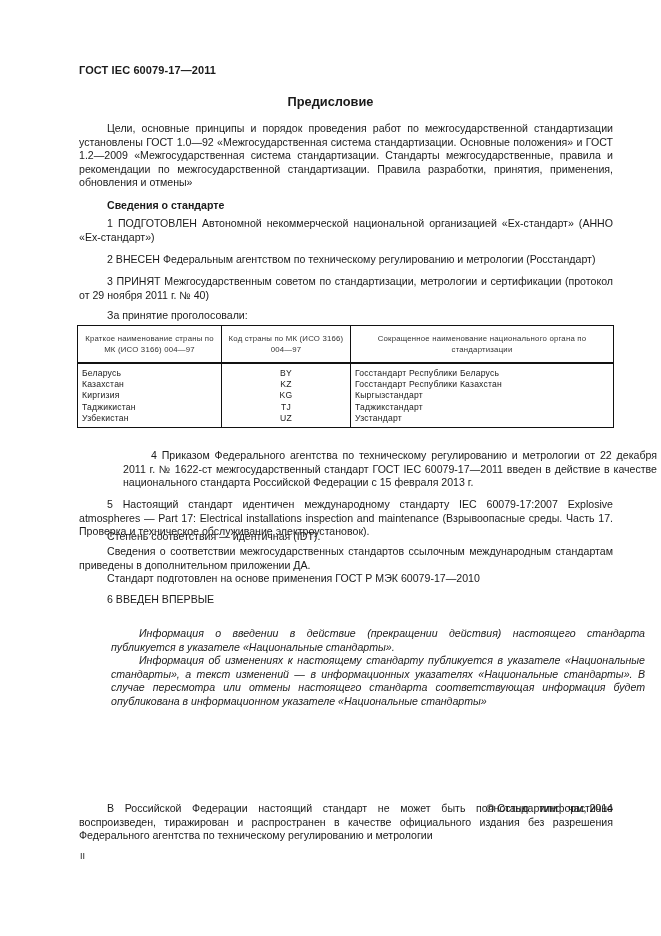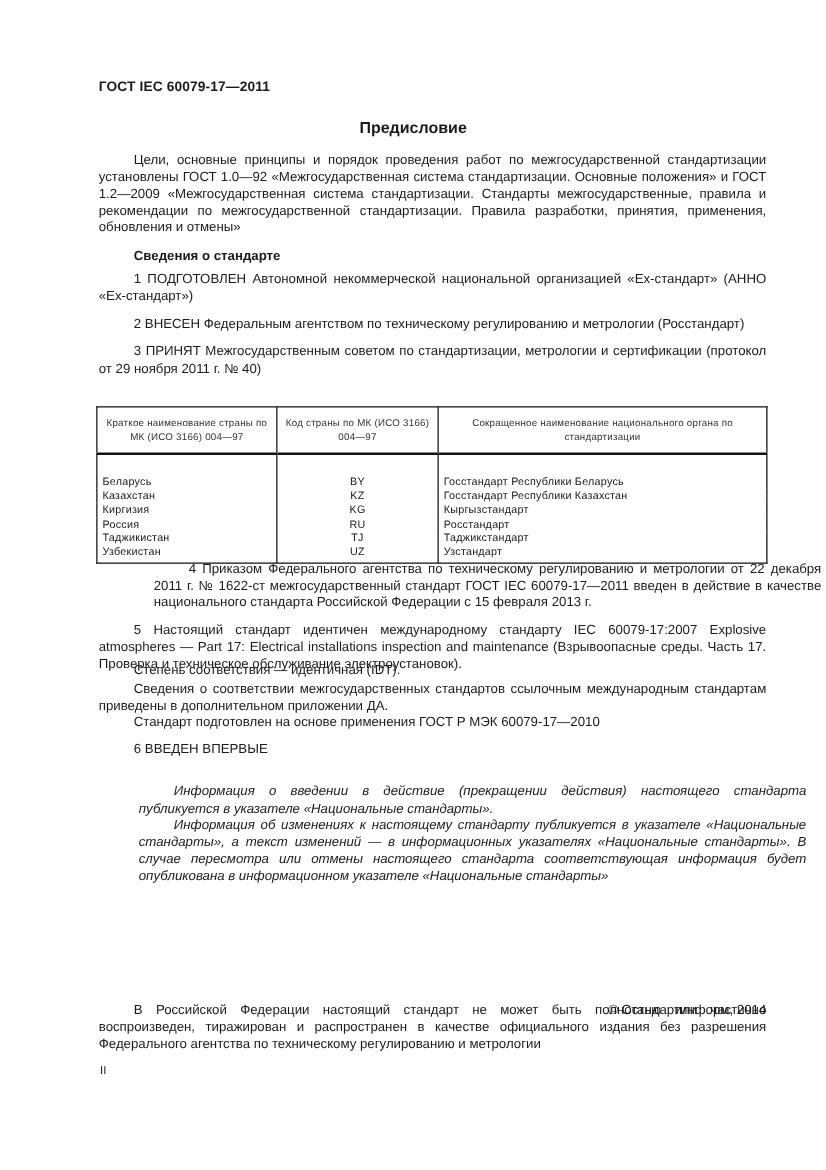--- a/index.html
+++ b/index.html
@@ -9,21 +9,21 @@
   .abs { position: absolute; }
   .doc-code { left: 79px; top: 64px; font-weight: bold; font-size: 11px; letter-spacing: 0.1px; }
   .title { left: 0; width: 661px; top: 94px; text-align: center; font-weight: bold; font-size: 12.8px; box-sizing: border-box; }
   .para { left: 79px; width: 534px; line-height: 13.6px; text-align: justify; }
   .para .ind { display: inline-block; width: 28px; }
   .subhead { left: 107px; font-weight: bold; }
   .italic { font-style: italic; margin-left: 32px; }
   table.vote { position: absolute; left: 77px; top: 325px; width: 537px; border-collapse: collapse; font-size: 8.6px; letter-spacing: 0.2px; }
   table.vote th { font-weight: normal; color: #333; border: 1.3px solid #111; border-bottom: 2px solid #111; height: 36px; text-align: center; line-height: 11.5px; padding: 0 4px; font-size: 7.8px; }
   table.vote td { border-left: 1.3px solid #111; border-right: 1.3px solid #111; padding: 0 4px; line-height: 11.2px; vertical-align: top; }
-  table.vote tbody tr:first-child td { padding-top: 16px; }
+  table.vote tbody tr:first-child td { padding-top: 4px; }
   table.vote tbody tr:last-child td { border-bottom: 1.3px solid #111; padding-bottom: 3px; }
   table.vote td.code { text-align: center; }
   .copyright { right: 48px; top: 802px; }
   .pagenum { left: 80px; top: 851px; font-size: 9px; }
 </style>
 </head>
 <body>
 
 <div class="page">
 
@@ -34,20 +34,21 @@
   <div class="abs para" style="top:122px;"><span class="ind"></span><span>Цели, основные принципы и порядок проведения работ по межгосударственной стандартизации установлены ГОСТ 1.0—92 «Межгосударственная система стандартизации. Основные положения» и ГОСТ 1.2—2009 «Межгосударственная система стандартизации. Стандарты межгосударственные, правила и рекомендации по межгосударственной стандартизации. Правила разработки, принятия, применения, обновления и отмены»</span></div>
 
   <div class="abs subhead" style="top:199px;">Сведения о стандарте</div>
 
   <div class="abs para" style="top:217px;"><span class="ind"></span><span>1 ПОДГОТОВЛЕН Автономной некоммерческой национальной организацией «Ex-стандарт» (АННО «Ex-стандарт»)</span></div>
 
   <div class="abs para" style="top:253px;"><span class="ind"></span><span>2 ВНЕСЕН Федеральным агентством по техническому регулированию и метрологии (Росстандарт)</span></div>
 
   <div class="abs para" style="top:275px;"><span class="ind"></span><span>3 ПРИНЯТ Межгосударственным советом по стандартизации, метрологии и сертификации (протокол от 29 ноября 2011 г. № 40)</span></div>
 
+  <div class="abs para" style="top:309px;"><span class="ind"></span><span>За принятие проголосовали:</span></div>
 
   <table class="vote">
     <colgroup>
         <col style="width:144px">
         <col style="width:129px">
         <col>
       </colgroup>
     <thead>
       <tr>
         <th>Краткое наименование страны по МК (ИСО 3166) 004—97</th>
@@ -63,25 +64,20 @@
       </tr>
       <tr>
         <td>Казахстан</td>
         <td class="code">KZ</td>
         <td>Госстандарт Республики Казахстан</td>
       </tr>
       <tr>
         <td>Киргизия</td>
         <td class="code">KG</td>
         <td>Кыргызстандарт</td>
-      </tr>
-      <tr>
-        <td>Россия</td>
-        <td class="code">RU</td>
-        <td>Росстандарт</td>
       </tr>
       <tr>
         <td>Таджикистан</td>
         <td class="code">TJ</td>
         <td>Таджикстандарт</td>
       </tr>
       <tr>
         <td>Узбекистан</td>
         <td class="code">UZ</td>
         <td>Узстандарт</td>

